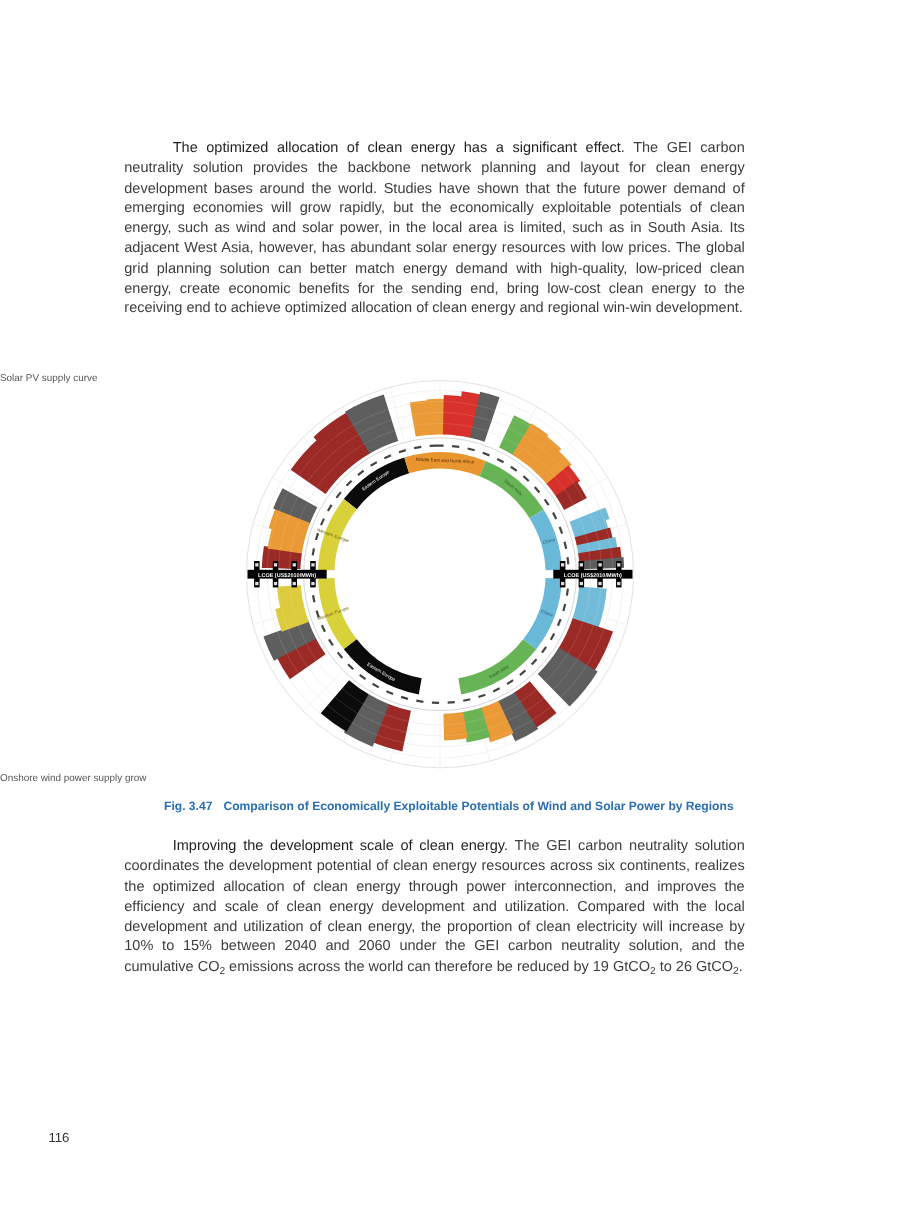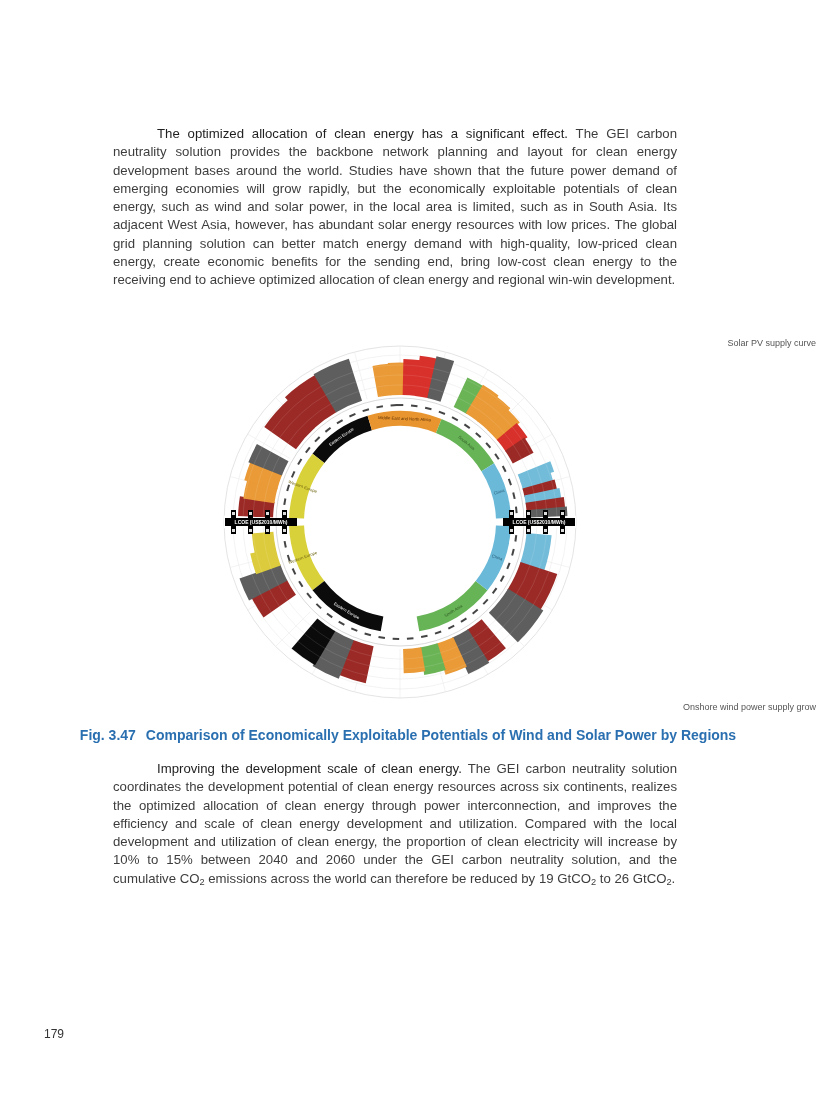--- a/index.html
+++ b/index.html
@@ -3,25 +3,25 @@
 <meta charset="utf-8">
 <style>
   html, body { margin:0; padding:0; background:#ffffff; }
   body { width:816px; height:1100px; position:relative; overflow:hidden;
          font-family:"Liberation Sans", sans-serif; color:#3a3a3a; }
   .para { position:absolute; left:113px; width:564px; font-size:13.2px; line-height:18.3px;
           text-align:justify; color:#3d3d3d; margin:0; }
   .para .lead { color:#1f1f1f; font-weight:normal;margin-left:44px; }
   #p1 { top:125px; }
   #p2 { top:760px; }
-  .chart-title { position:absolute; left:0; width:816px; text-align:right; font-size:9px; color:#555; }
+  .chart-title { position:absolute; left:0; width:816px; text-align:left; font-size:9px; color:#555; }
   #title-top { top:338px; }
   #title-bottom { top:702px; }
   #caption { position:absolute; left:0; width:816px; top:727px; text-align:center;
-             font-size:14px; font-weight:bold; color:#2a6fb0; }
+             font-size:11px; font-weight:bold; color:#2a6fb0; }
   #caption .fig-no { margin-right:10px; }
   #chart-svg { position:absolute; left:200px; top:322px; }
   #page-number { position:absolute; left:44px; top:1027px; font-size:12px; color:#333; }
   sub { font-size:0.7em; vertical-align:-0.25em; line-height:0; }
 </style>
 </head>
 <body>
 
 <p class="para" id="p1"><span class="lead">The optimized allocation of clean energy has a significant effect.</span><span> The GEI carbon neutrality solution provides the backbone network planning and layout for clean energy development bases around the world. Studies have shown that the future power demand of emerging economies will grow rapidly, but the economically exploitable potentials of clean energy, such as wind and solar power, in the local area is limited, such as in South Asia. Its adjacent West Asia, however, has abundant solar energy resources with low prices. The global grid planning solution can better match energy demand with high-quality, low-priced clean energy, create economic benefits for the sending end, bring low-cost clean energy to the receiving end to achieve optimized allocation of clean energy and regional win-win development.</span></p>
 
@@ -336,13 +336,13 @@
       </g>
     </g>
 </svg>
 
 <div class="chart-title" id="title-bottom">Onshore wind power supply grow</div>
 
 <div id="caption"><span class="fig-no">Fig. 3.47</span><span>Comparison of Economically Exploitable Potentials of Wind and Solar Power by Regions</span></div>
 
 <p class="para" id="p2"><span class="lead">Improving the development scale of clean energy.</span><span> The GEI carbon neutrality solution coordinates the development potential of clean energy resources across six continents, realizes the optimized allocation of clean energy through power interconnection, and improves the efficiency and scale of clean energy development and utilization. Compared with the local development and utilization of clean energy, the proportion of clean electricity will increase by 10% to 15% between 2040 and 2060 under the GEI carbon neutrality solution, and the cumulative CO</span><sub>2</sub><span> emissions across the world can therefore be reduced by 19 GtCO</span><sub>2</sub><span> to 26 GtCO</span><sub>2</sub><span>.</span></p>
 
-<div id="page-number">179</div>
+<div id="page-number">116</div>
 
 </body></html>

